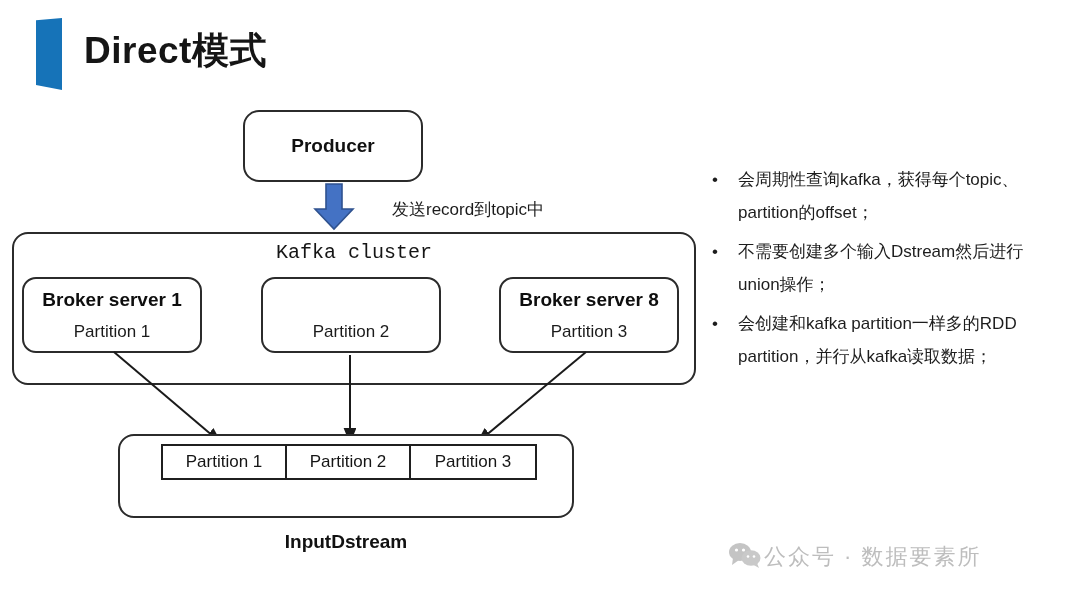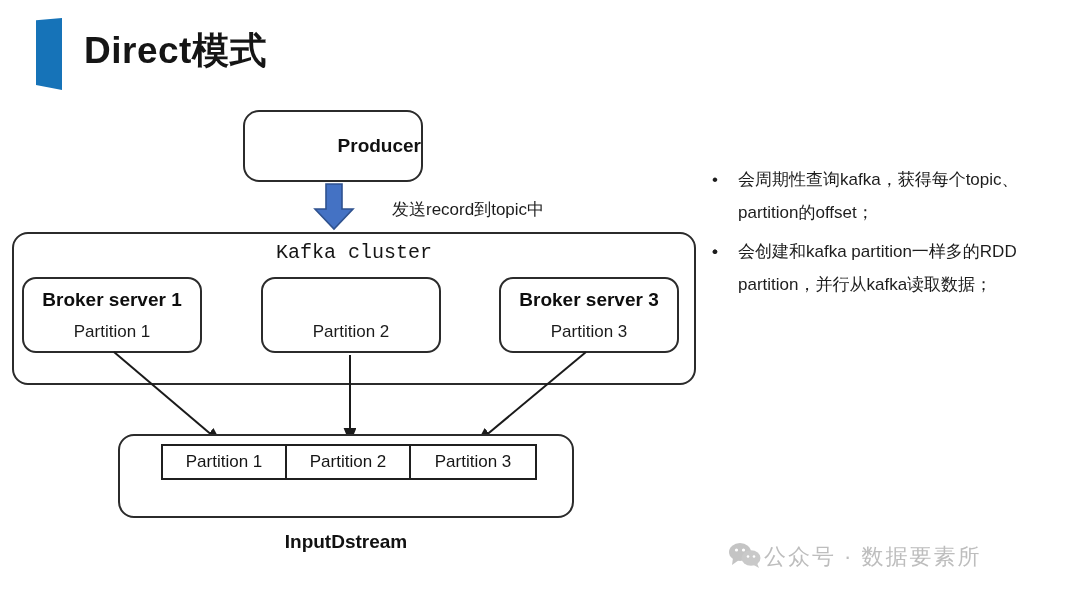--- a/index.html
+++ b/index.html
@@ -51,21 +51,21 @@
     left: 243px;
     top: 110px;
     width: 180px;
     height: 72px;
     border-radius: 16px;
   }
   #producer-label {
     position: absolute;
     left: 0; right: 0;
     top: 23px;
-    text-align: right;
+    text-align: center;
     font-size: 19px;
     font-weight: bold;
     color: #111;
   }
 
   
   #producer-arrow {
     position: absolute;
     left: 313px;
     top: 183px;
@@ -248,21 +248,21 @@
 <div class="rbox broker-box" id="broker-box-1">
   <div class="broker-title">Broker server 1</div>
   <div class="broker-partition">Partition 1</div>
 </div>
 
 <div class="rbox broker-box" id="broker-box-2">
   <div class="broker-partition">Partition 2</div>
 </div>
 
 <div class="rbox broker-box" id="broker-box-3">
-  <div class="broker-title">Broker server 3</div>
+  <div class="broker-title">Broker server 8</div>
   <div class="broker-partition">Partition 3</div>
 </div>
 
 <svg id="connectors" xmlns="http://www.w3.org/2000/svg">
   <defs>
     <marker id="arrowhead" markerWidth="9" markerHeight="9" refX="7" refY="3.2" orient="auto" markerUnits="strokeWidth">
       <path d="M0,0 L8,3.2 L0,6.4 z" fill="#1a1a1a"></path>
     </marker>
   </defs>
   <line x1="114" y1="352" x2="220" y2="442" stroke="#1a1a1a" stroke-width="2" marker-end="url(#arrowhead)"></line>
@@ -278,20 +278,21 @@
 </div>
 <div id="inputdstream-label">InputDstream</div>
 
 <div id="bullet-list">
   <div class="bullet-item">
     <span class="bullet-dot">•</span>
     <span>会周期性查询kafka，获得每个topic、partition的offset；</span>
   </div>
   <div class="bullet-item">
     <span class="bullet-dot">•</span>
+    <span>不需要创建多个输入Dstream然后进行union操作；</span>
   </div>
   <div class="bullet-item">
     <span class="bullet-dot">•</span>
     <span>会创建和kafka partition一样多的RDD partition，并行从kafka读取数据；</span>
   </div>
 </div>
 
 <div id="watermark">
   <span>
     <svg width="34" height="28" viewBox="0 0 34 28" xmlns="http://www.w3.org/2000/svg">

